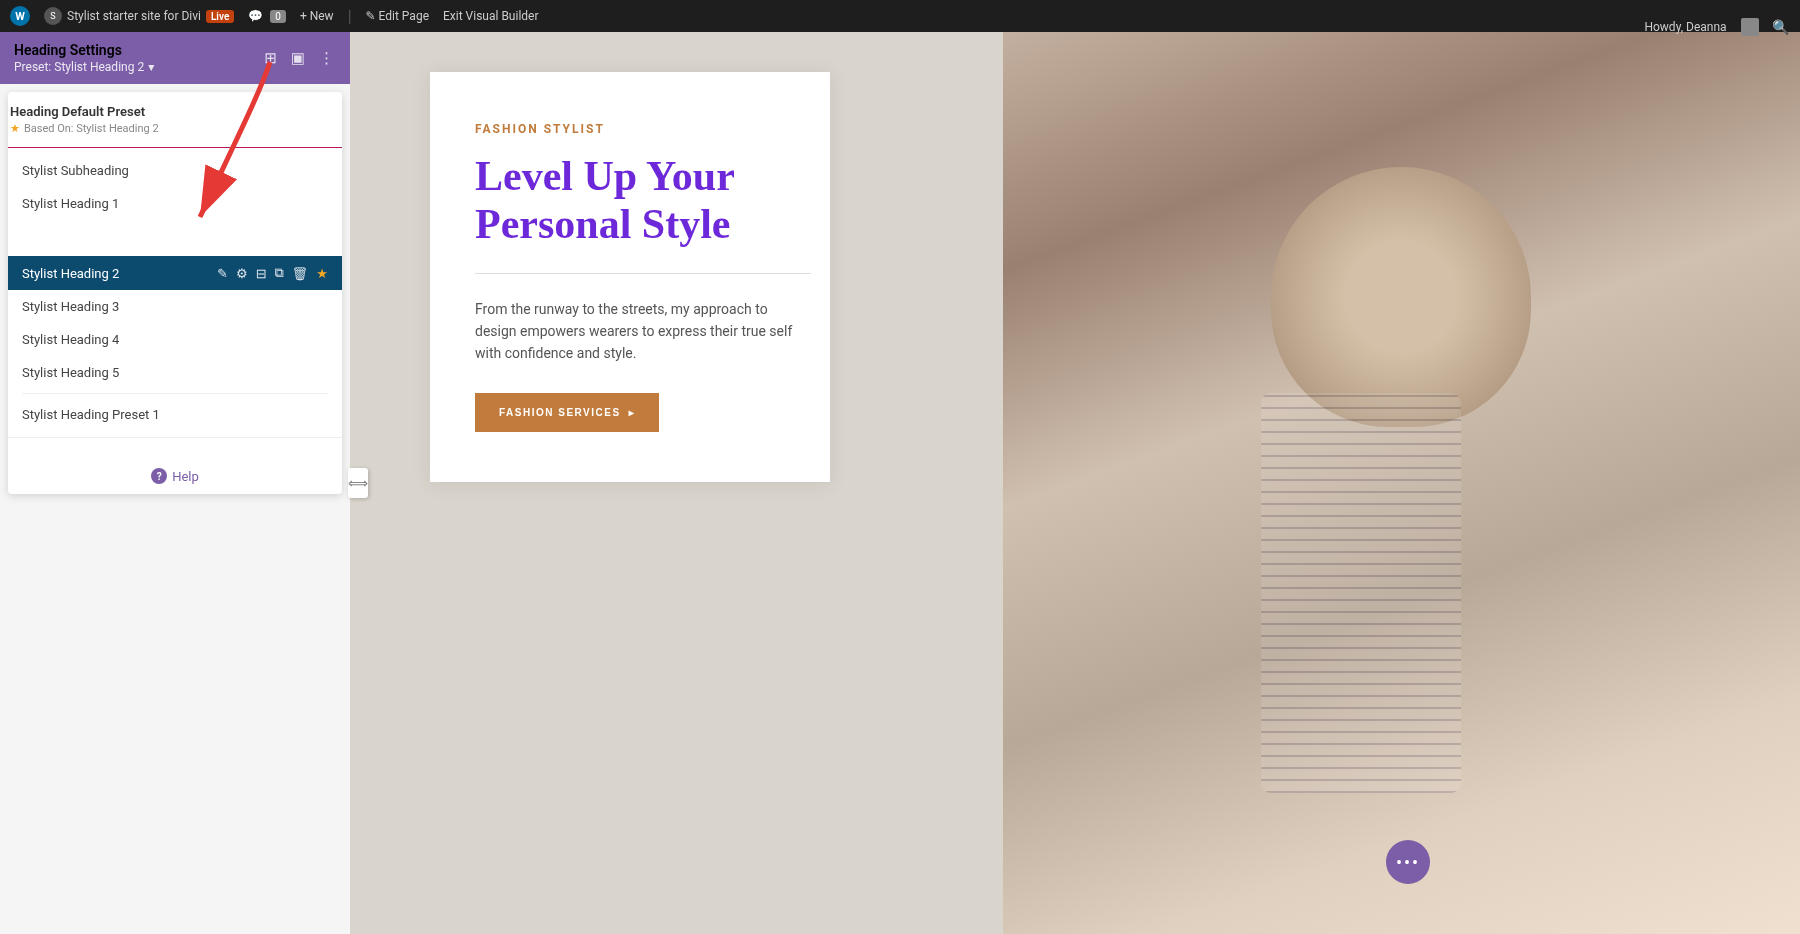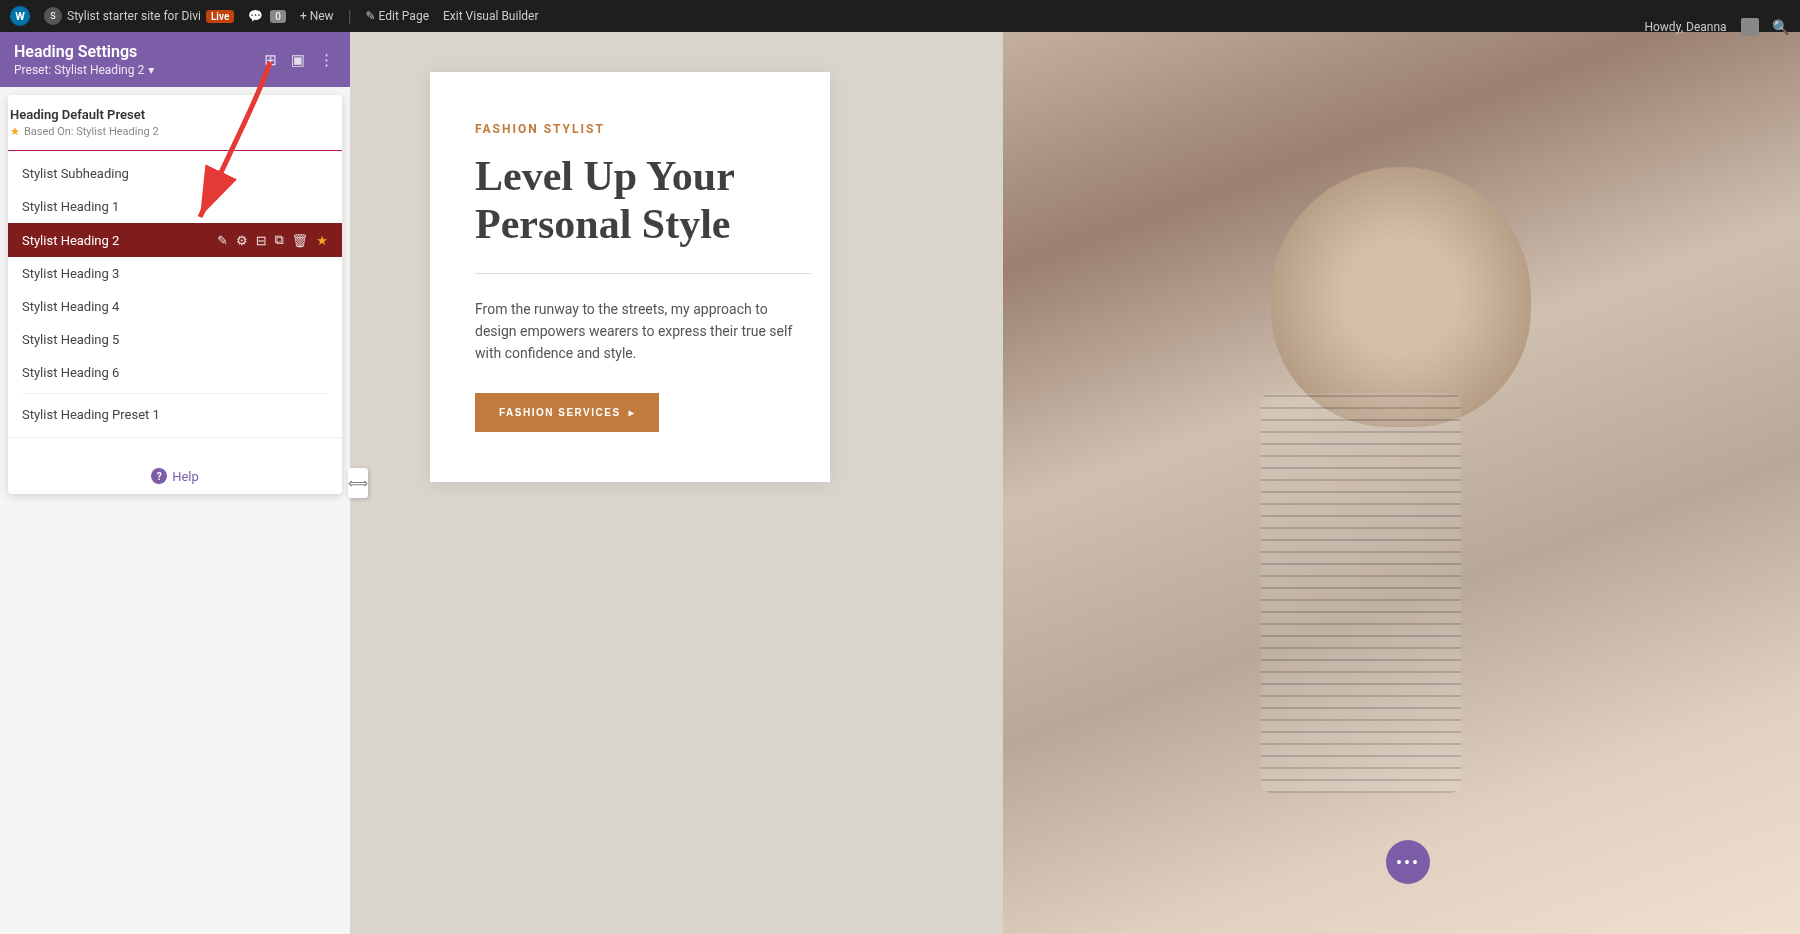--- a/index.html
+++ b/index.html
@@ -89,22 +89,22 @@
 
     
     .heading-settings-header {
       background: #7b5ea7;
       padding: 10px 14px;
       display: flex;
       align-items: center;
       justify-content: space-between;
     }
     .heading-settings-title {
-      color: #ffffff;
-      font-size: 16px;
+      color: #000000;
+      font-size: 14px;
       font-weight: 600;
     }
     .heading-settings-subtitle {
       color: rgba(255,255,255,0.85);
       font-size: 12px;
       margin-top: 2px;
       display: flex;
       align-items: flex-end;
       gap: 4px;
       cursor: pointer;
@@ -157,22 +157,23 @@
     .preset-item {
       padding: 9px 14px;
       font-size: 13px;
       color: #444;
       cursor: pointer;
       display: flex;
       align-items: center;
       justify-content: space-between;
     }
     .preset-item.active {
-      background: #7f1d1d;
-      color: white;
+      background: #0c4a6e;
+      color: white;
+      margin-top: 36px;
     }
     .preset-item-actions {
       display: flex;
       gap: 8px;
       align-items: center;
     }
     .preset-action-icon {
       font-size: 13px;
       color: rgba(255,255,255,0.85);
       cursor: pointer;
@@ -297,21 +298,21 @@
       color: #c17b3c;
       font-size: 12px;
       font-weight: 700;
       letter-spacing: 2px;
       text-transform: uppercase;
       margin-bottom: 16px;
     }
     .hero-title {
       font-size: 42px;
       font-weight: 700;
-      color: #404040;
+      color: #6d28d9;
       line-height: 1.15;
       font-family: Georgia, serif;
       margin-bottom: 24px;
     }
     .hero-divider {
       height: 1px;
       background: #ddd;
       margin-bottom: 24px;
     }
     .hero-text {
@@ -519,23 +520,20 @@
         </div>
 
         <div class="preset-item">
           <span>Stylist Heading 4</span>
         </div>
 
         <div class="preset-item">
           <span>Stylist Heading 5</span>
         </div>
 
-        <div class="preset-item">
-          <span>Stylist Heading 6</span>
-        </div>
 
         <div class="preset-separator"></div>
 
         <div class="preset-item">
           <span>Stylist Heading Preset 1</span>
         </div>
 
       </div>
 
       <div class="preset-actions">

